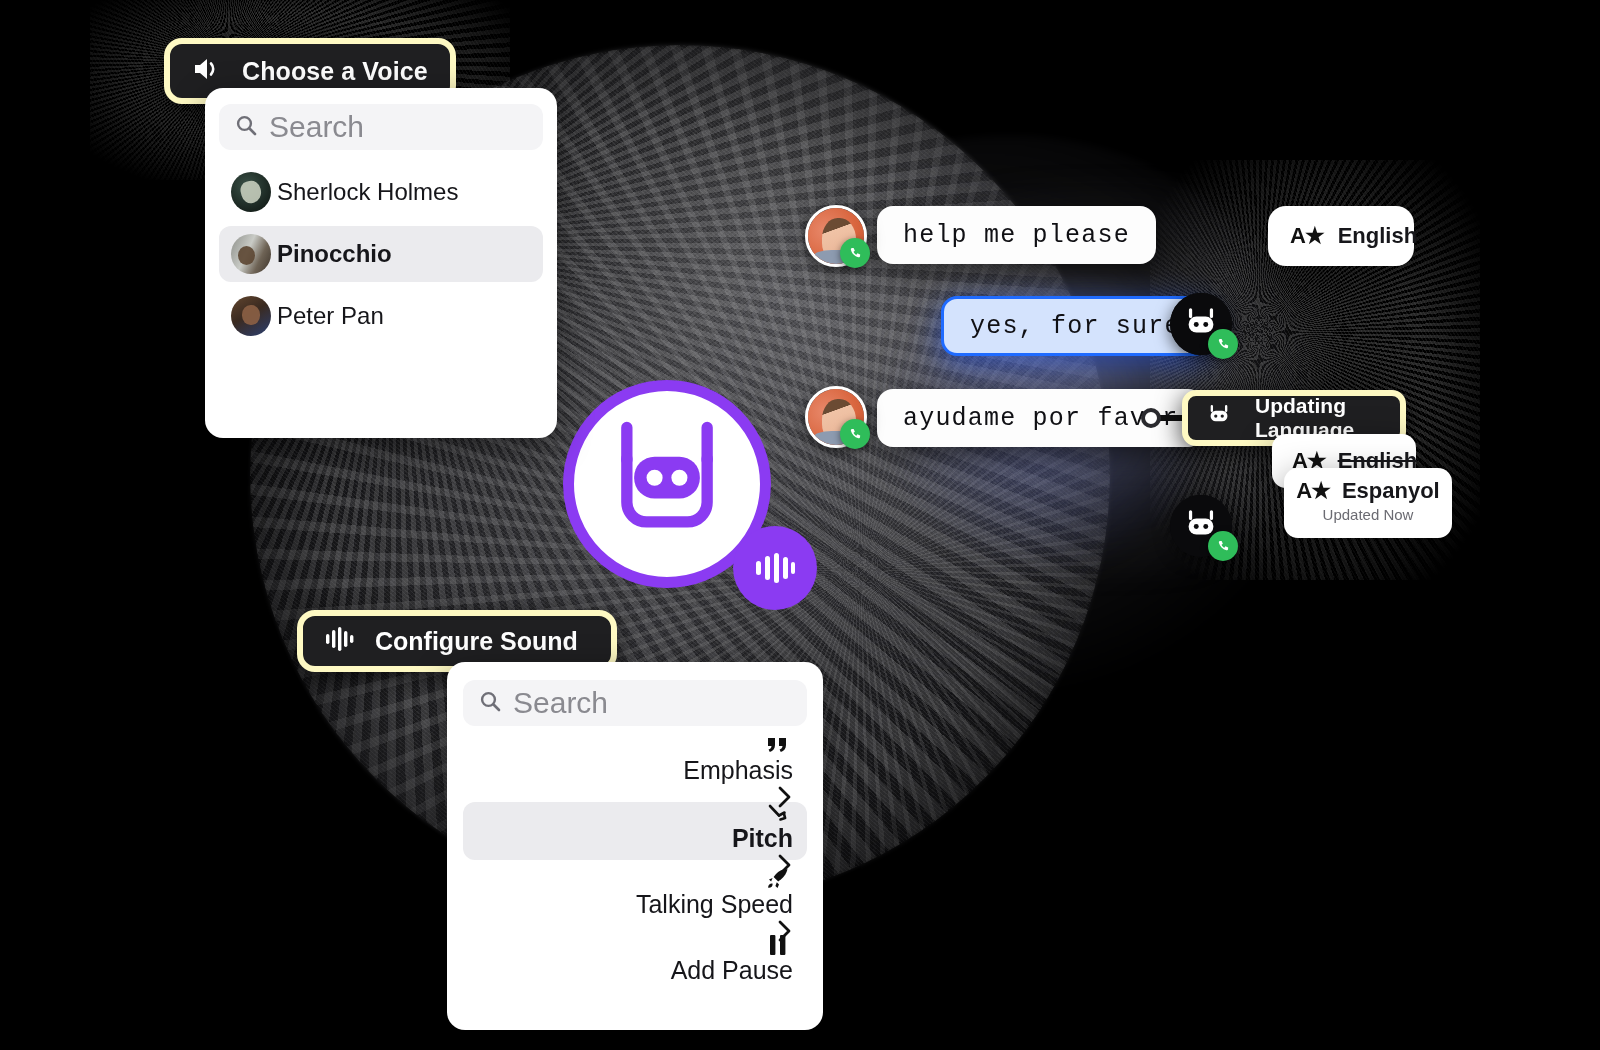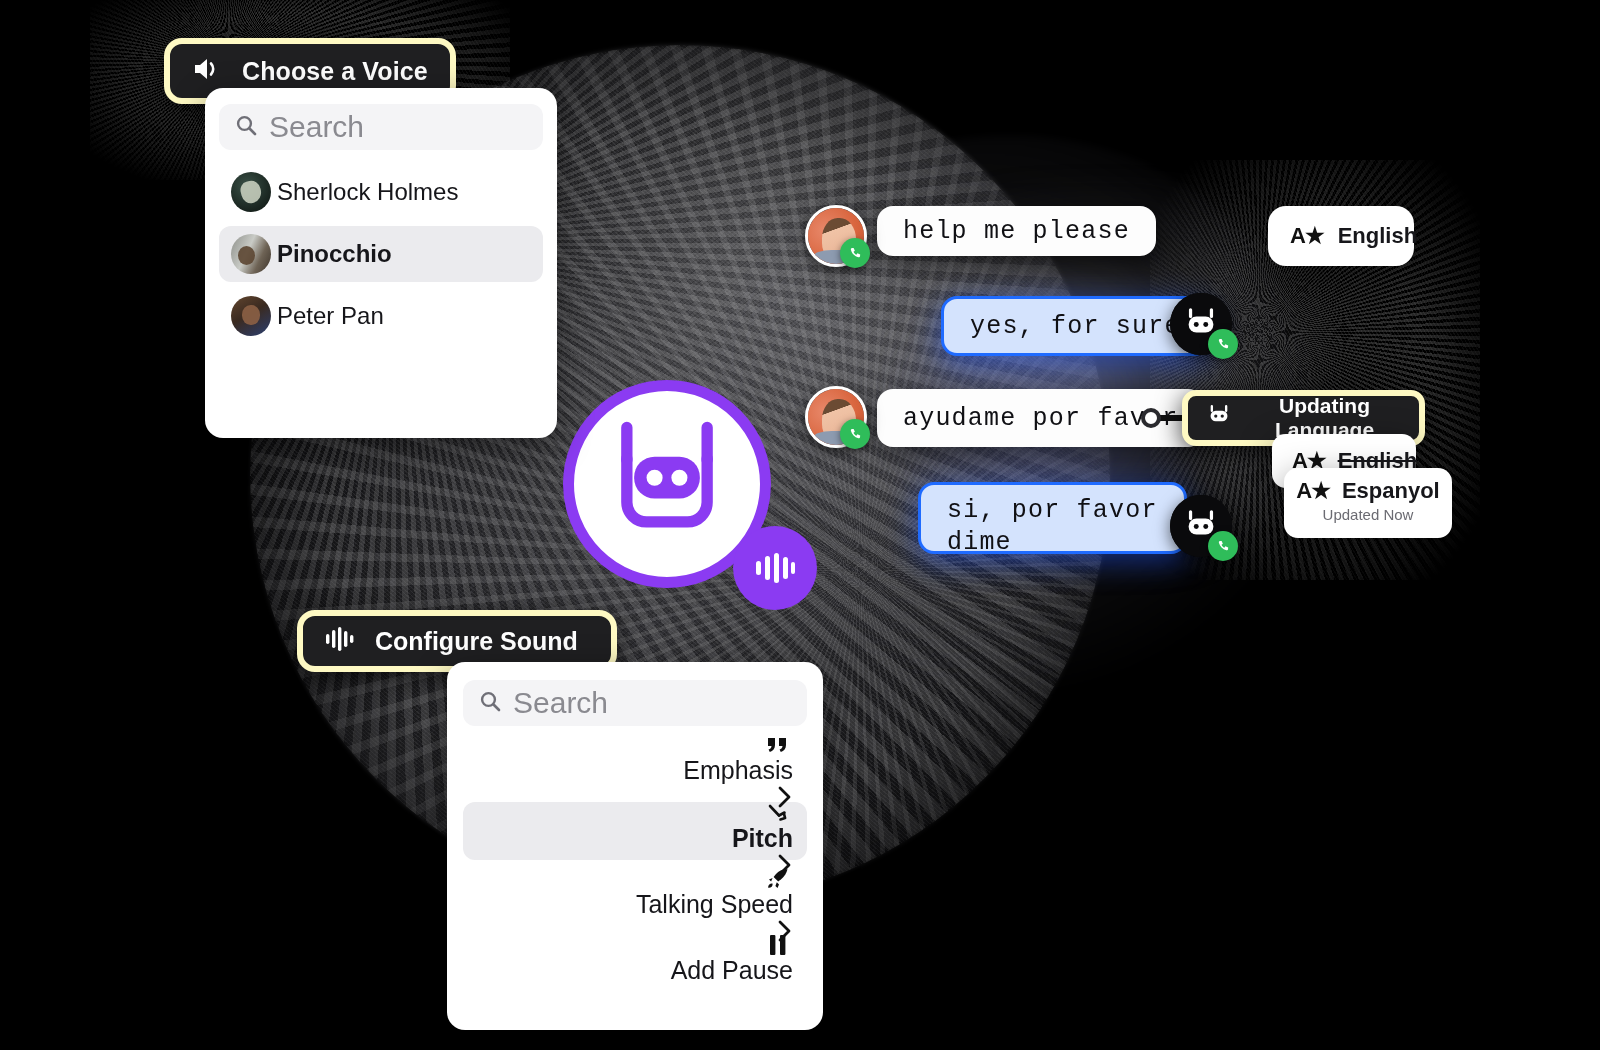--- a/index.html
+++ b/index.html
@@ -172,21 +172,21 @@
     display: flex; align-items: center; justify-content: center;
   }
   #logo-wave {
     position: absolute; right: -46px; bottom: -22px;
     width: 84px; height: 84px; border-radius: 50%;
     background: #8b3bf2; display: flex; align-items: center; justify-content: center;
   }
 
   
   #lang-english-top { left: 1268px; top: 206px; width: 146px; height: 60px; display:flex; align-items:center; gap:14px; padding: 0 22px; z-index: 6; }
-  #lang-updating-pill { left: 1182px; top: 390px; width: 243px; height: 56px; padding: 0 18px; gap: 16px; border-radius: 14px; z-index: 7; text-align: center; }
+  #lang-updating-pill { left: 1182px; top: 390px; width: 224px; height: 56px; padding: 0 18px; gap: 23px; border-radius: 14px; z-index: 7; }
   #lang-updating-pill .label { font-size: 21px; font-weight: 700; }
   #lang-english-struck { left: 1272px; top: 434px; width: 144px; height: 54px; display:flex; align-items:center; gap:12px; padding: 0 20px; border-radius: 14px; z-index: 8; }
   #lang-espanyol { left: 1284px; top: 468px; width: 168px; height: 70px; padding: 10px 18px 0; border-radius: 14px; z-index: 9; }
   .lang-name { font-size: 22px; font-weight: 600; color: #17171b; }
   .lang-name.struck { text-decoration: line-through; text-decoration-thickness: 2px; }
   .aicon { font-size: 22px; font-weight: 800; color: #111; letter-spacing: -1px; white-space: nowrap; }
   .sub { font-size: 15px; color: #6b6b72; text-align: center; margin-top: 2px; }
   #connector-dot {
     position: absolute; left: 1141px; top: 408px; width: 20px; height: 20px;
     border-radius: 50%; background: #fff; border: 4px solid #2a2a2e; z-index: 8;
@@ -246,21 +246,21 @@
   </div>
 
   <div class="chat-avatar" style="left:805px; top:205px;">
     <div class="face"></div>
     <div class="call-badge">
       <svg width="15" height="15" viewBox="0 0 16 16" fill="#fff">
           <path d="M4.2 2.2 6 2l1.3 3-1.4 1.1c.6 1.5 1.6 2.5 3 3.1L10 7.8 13 9l-.2 1.8c-.1.8-.9 1.3-1.7 1.1C7 11 4.1 8 3.1 4 2.9 3.1 3.4 2.3 4.2 2.2Z"></path>
         </svg>
     </div>
   </div>
-  <div class="bubble white" style="left:877px; top:206px; height:50px;">
+  <div class="bubble white" style="left:877px; top:206px; height:58px;">
     <span>help me please</span>
   </div>
 
   <div class="bubble blue" style="left:941px; top:296px; height:60px;">
     <span>yes, for sure</span>
   </div>
   <div class="chat-avatar bot" style="left:1170px; top:293px;">
     <div class="face"></div>
     <svg style="position:absolute; left:12px; top:12px;" width="38" height="38" viewBox="0 0 40 40" fill="none">
       <path d="M9 5v7M31 5v7" stroke="#fff" stroke-width="3.4" stroke-linecap="round"></path>
@@ -283,24 +283,20 @@
         </svg>
     </div>
   </div>
   <div class="bubble white" style="left:877px; top:389px; height:58px;">
     <span>ayudame por favor</span>
   </div>
 
   <div id="connector-line"></div>
   <div id="connector-dot"></div>
 
-  <div class="bubble blue" style="left:918px; top:482px; height:72px; align-items:flex-start; padding-top:10px; white-space:pre-line; line-height:1.28;">
-    <span>si, por favor
-dime</span>
-  </div>
   <div class="chat-avatar bot" style="left:1170px; top:495px;">
     <div class="face"></div>
     <svg style="position:absolute; left:12px; top:12px;" width="38" height="38" viewBox="0 0 40 40" fill="none">
       <path d="M9 5v7M31 5v7" stroke="#fff" stroke-width="3.4" stroke-linecap="round"></path>
       <rect x="7" y="12" width="26" height="17" rx="8.2" fill="#fff"></rect>
       <circle cx="15" cy="20.5" r="2.6" fill="#0a0a0c"></circle>
       <circle cx="25" cy="20.5" r="2.6" fill="#0a0a0c"></circle>
     </svg>
     <div class="call-badge">
       <svg width="15" height="15" viewBox="0 0 16 16" fill="#fff">

